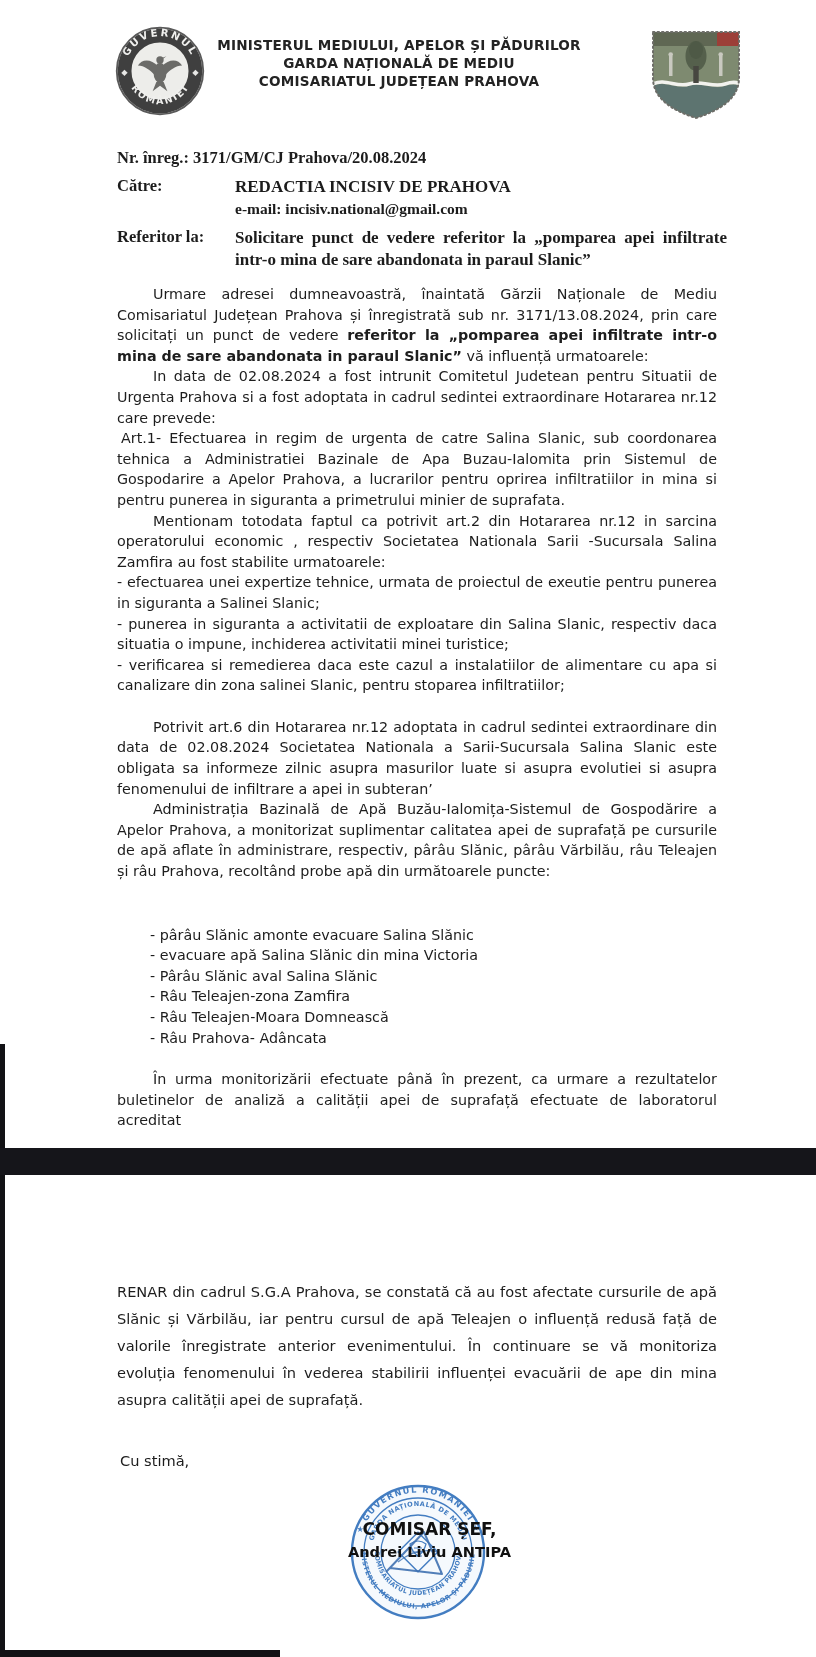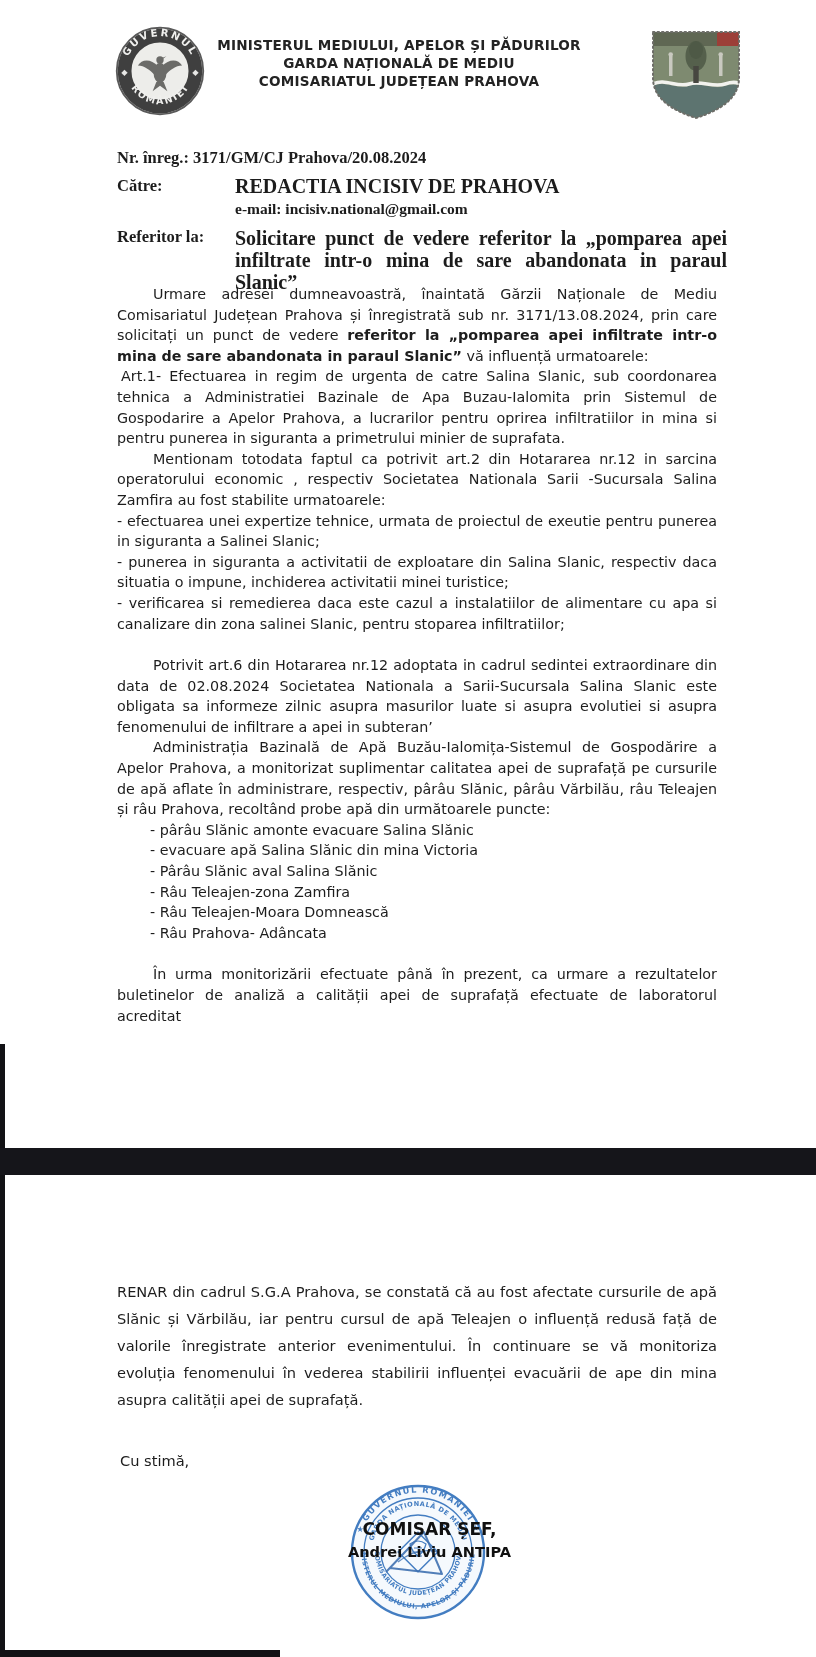--- a/index.html
+++ b/index.html
@@ -14,36 +14,36 @@
   .org-title{
     position:absolute;left:210px;top:36px;width:378px;text-align:center;
     font-family:"DejaVu Sans",sans-serif;font-weight:bold;
     font-size:13.6px;line-height:18px;letter-spacing:.2px;color:#232323;
   }
   .shield{position:absolute;left:645px;top:26px;width:102px;height:97px;}
   
   .serif{font-family:"Liberation Serif","DejaVu Serif",serif;font-weight:bold;color:#1c1c1c;}
   .reg-line{position:absolute;left:117px;top:148px;font-size:16.5px;}
   .meta-label{position:absolute;left:117px;font-size:16.5px;}
-  .meta-value{position:absolute;left:235px;font-size:20px;line-height:21px;}
+  .meta-value{position:absolute;left:235px;font-size:17px;line-height:21px;}
   .to-label{top:176px;}
   .to-value{top:176px;}
   .to-email{top:198px;font-size:15.5px;}
   .subj-label{top:227px;}
   .subj-value{top:227px;width:492px;text-align:justify;text-align-last:left;line-height:22px;}
   
   .body-block{
     position:absolute;left:117px;top:284px;width:600px;
     font-size:14.3px;line-height:20.6px;text-align:justify;text-align-last:left;
   }
   .body-block p{margin:0;}
   .ind{text-indent:36px;}
   .ind-sm{text-indent:4px;}
   .gap-top{margin-top:21px !important;}
-  .pts{padding-left:33px;}
+  .pts{padding-left:33px;margin-top:43px;}
   .bold-inline{font-weight:bold;}
   .renar{
     position:absolute;left:117px;top:1278px;width:600px;
     font-size:14.6px;line-height:27px;text-align:justify;text-align-last:left;
   }
   .salutation{position:absolute;left:120px;top:1452px;font-size:14.6px;}
   
   .band{position:absolute;left:0;top:1148px;width:816px;height:27px;background:#15151a;}
   .edge-left{position:absolute;left:0;top:1044px;width:5px;height:613px;background:#121215;}
   .edge-bottom{position:absolute;left:0;top:1650px;width:280px;height:7px;background:#121215;}
@@ -124,20 +124,21 @@
 
   <div class="meta-label to-label serif">Către:</div>
   <div class="meta-value to-value serif">REDACTIA INCISIV DE PRAHOVA</div>
   <div class="meta-value to-email serif">e-mail: incisiv.national@gmail.com</div>
 
   <div class="meta-label subj-label serif">Referitor la:</div>
   <div class="meta-value subj-value serif">Solicitare punct de vedere referitor la „pomparea apei infiltrate intr-o mina de sare abandonata in paraul Slanic”</div>
 
   <div class="body-block">
     <p class="ind"><span>Urmare adresei dumneavoastră, înaintată Gărzii Naționale de Mediu  Comisariatul Județean  Prahova și înregistrată sub nr. 3171/13.08.2024, prin care solicitați un punct de vedere </span><span class="bold-inline">referitor la „pomparea apei infiltrate intr-o mina de sare abandonata in paraul Slanic”</span><span> vă influență urmatoarele:</span></p>
+    <p class="ind">In  data de 02.08.2024 a fost intrunit Comitetul Judetean pentru Situatii de Urgenta Prahova si a fost adoptata in cadrul sedintei extraordinare Hotararea nr.12 care prevede:</p>
     <p class="ind-sm">Art.1- Efectuarea in regim de urgenta de catre Salina Slanic, sub coordonarea tehnica a Administratiei Bazinale de Apa Buzau-Ialomita prin Sistemul de Gospodarire a Apelor Prahova, a lucrarilor pentru oprirea infiltratiilor in mina si pentru punerea in siguranta a primetrului minier de suprafata.</p>
     <p class="ind">Mentionam totodata faptul ca potrivit art.2 din Hotararea nr.12 in sarcina operatorului economic , respectiv Societatea Nationala  Sarii -Sucursala Salina Zamfira au fost stabilite urmatoarele:</p>
     <p>- efectuarea unei expertize tehnice, urmata de proiectul de exeutie pentru punerea in siguranta a Salinei Slanic;</p>
     <p>- punerea in siguranta a activitatii de exploatare din Salina Slanic, respectiv daca situatia o impune, inchiderea activitatii minei turistice;</p>
     <p>- verificarea  si remedierea daca este cazul a instalatiilor de alimentare cu apa si canalizare din zona salinei Slanic, pentru stoparea infiltratiilor;</p>
     <p class="ind gap-top">Potrivit art.6 din Hotararea nr.12 adoptata in cadrul sedintei extraordinare din data de 02.08.2024 Societatea Nationala a Sarii-Sucursala Salina Slanic este obligata sa informeze zilnic asupra masurilor luate si asupra evolutiei si asupra fenomenului de infiltrare a apei in subteran’</p>
     <p class="ind">Administrația Bazinală de Apă Buzău-Ialomița-Sistemul de Gospodărire a Apelor Prahova, a monitorizat suplimentar calitatea apei de suprafață pe cursurile de apă aflate în administrare, respectiv, pârâu Slănic, pârâu Vărbilău, râu Teleajen și râu Prahova, recoltând probe apă din următoarele puncte:</p>
     <div class="pts">
       <div>- pârâu Slănic amonte evacuare Salina Slănic</div>
       <div>- evacuare apă Salina Slănic din mina Victoria</div>

